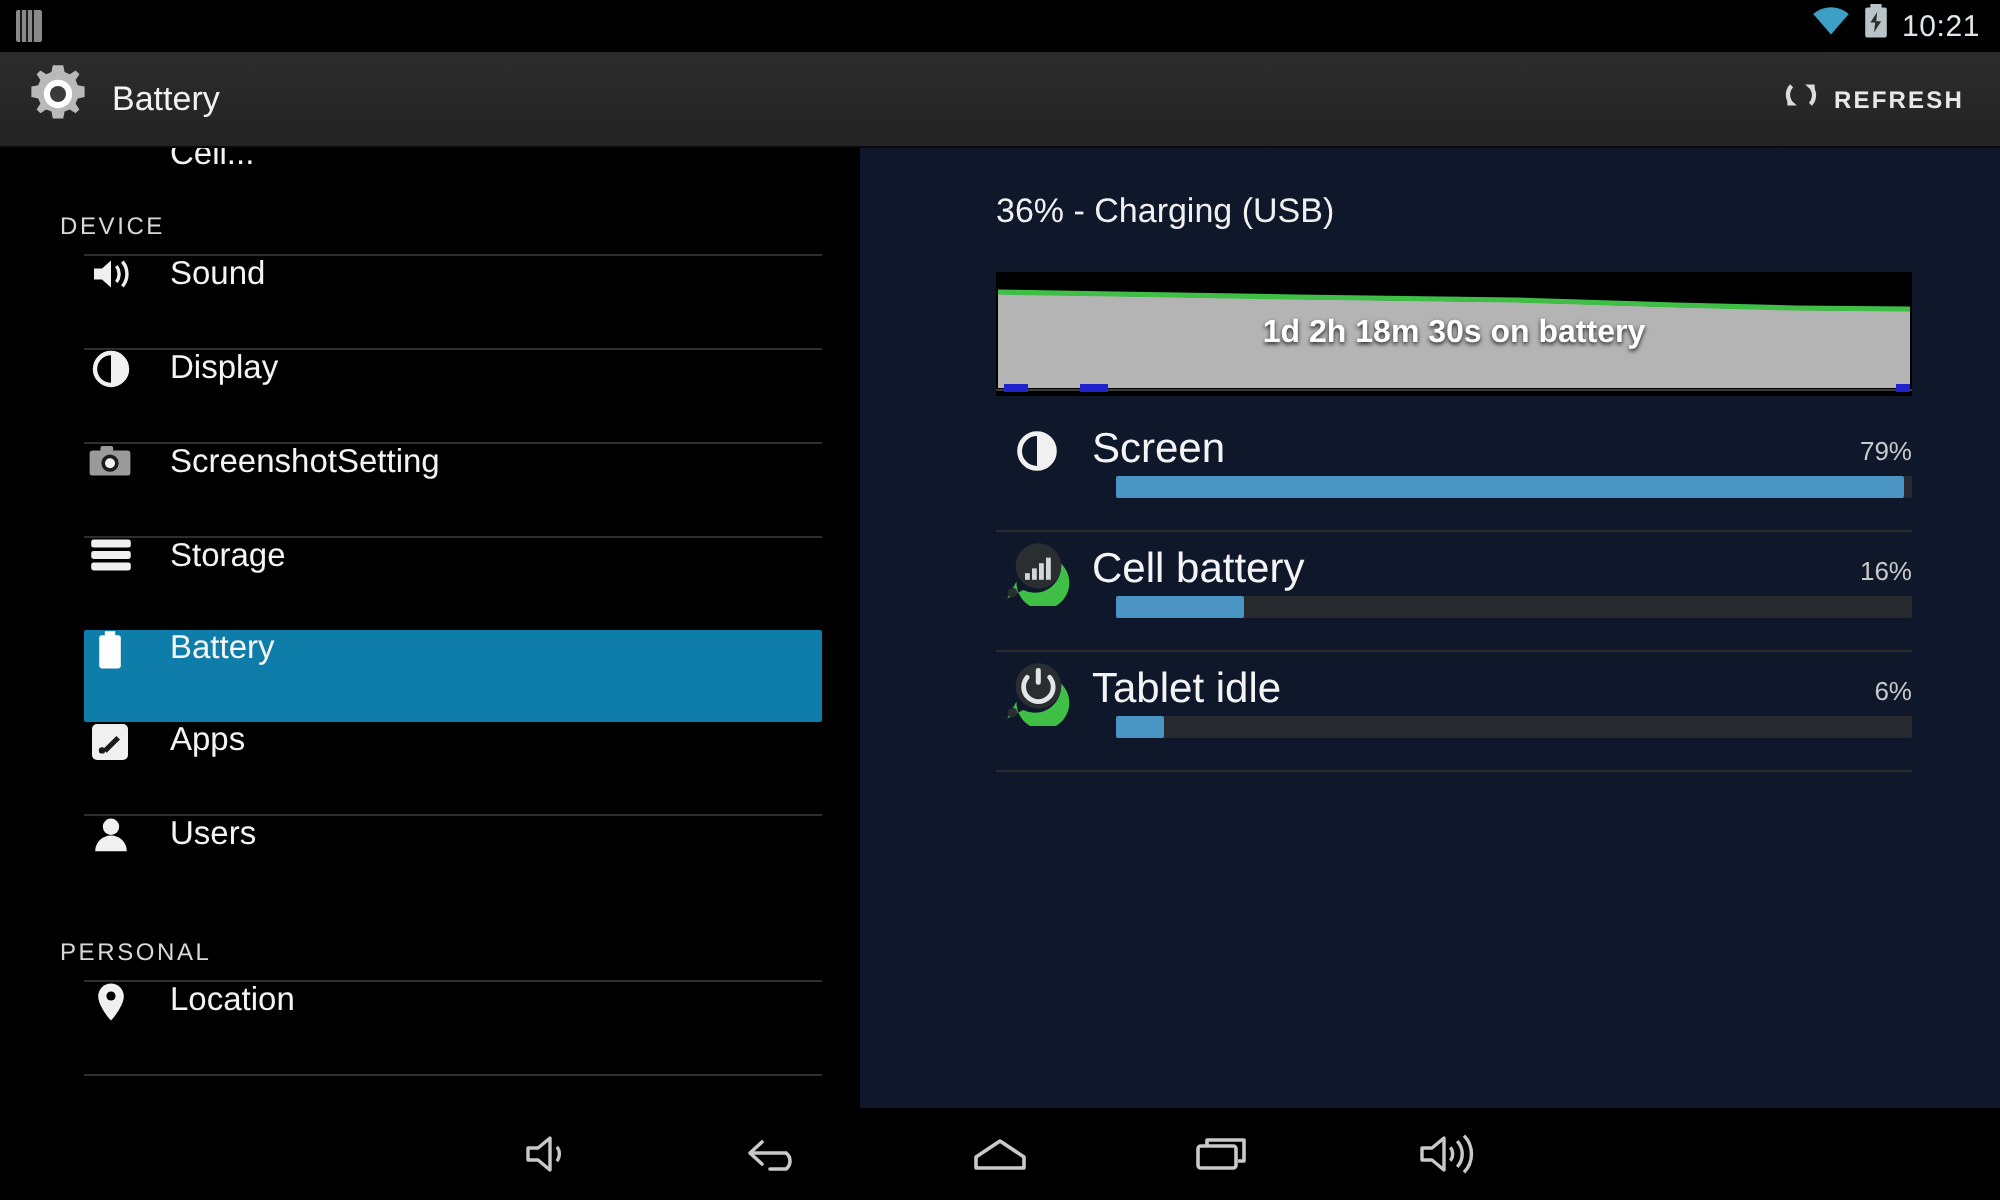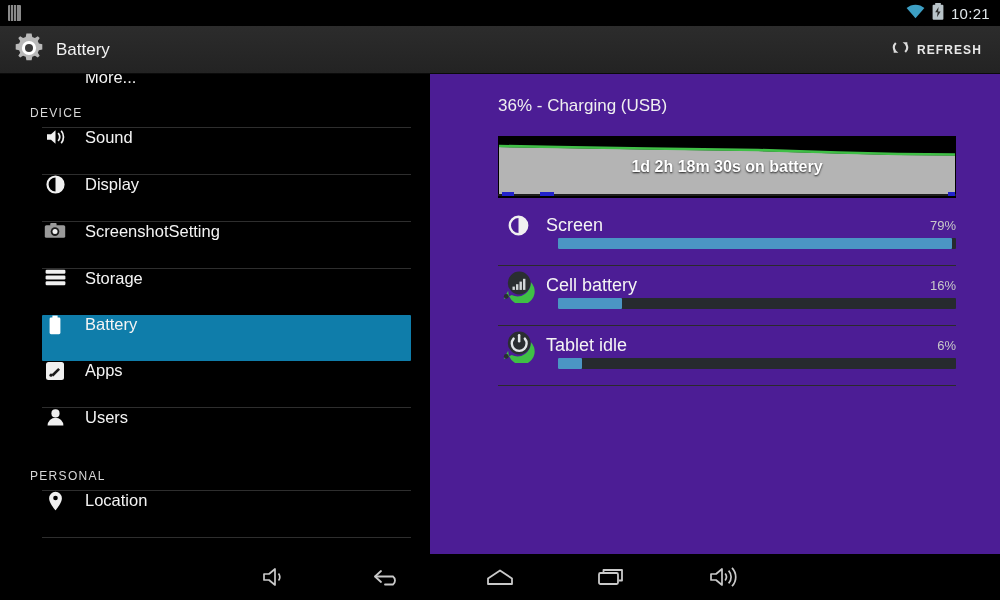--- a/index.html
+++ b/index.html
@@ -1,20 +1,20 @@
 <!DOCTYPE html>
 <html><head>
 <meta charset="utf-8">
 <style>
   * { margin:0; padding:0; box-sizing:border-box; }
   html,body{
     width:1000px; height:600px; background:#000; overflow:hidden;
     font-family:"Liberation Sans", sans-serif; color:#fff;
   }
-  .screen{ position:relative; width:1000px; height:600px; background:#4c1d95; }
+  .screen{ position:relative; width:1000px; height:600px; background:#0f172a; }
 
   
   .statusbar{
     position:absolute; left:0; top:0; width:1000px; height:26px;
     background:#000; display:flex; align-items:center;
   }
   .sb-left{ display:flex; align-items:center; padding-left:8px; }
   .sb-right{ margin-left:auto; display:flex; align-items:center; gap:7px; padding-right:10px; }
   .sb-clock{ font-size:15px; color:#dfe6ea; letter-spacing:.3px; }
   .ic-sdcard{
@@ -70,21 +70,21 @@
     display:flex; align-items:center; justify-content:center;
     font-size:16px; font-weight:bold; color:#ffffff;
     text-shadow:0 1px 2px rgba(0,0,0,.85);
     pointer-events:none;
   }
 
   .usage-list{ position:absolute; left:68px; top:132px; width:458px; }
   .use-row{ position:relative; height:60px; cursor:pointer; }
   .use-top{ display:flex; align-items:center; height:32px; padding-top:6px; }
   .use-ico{ width:40px; flex:0 0 40px; display:flex; align-items:center; justify-content:center; }
-  .use-name{ font-size:18px; color:#f4f4f4; margin-left:8px; }
+  .use-name{ font-size:21px; color:#f4f4f4; margin-left:8px; }
   .use-pct{ margin-left:auto; font-size:13px; color:#c9c9c9; }
   .bar-track{
     margin-left:60px; width:398px; height:11px; background:#262a2e; border-radius:1px;
   }
   .bar-fill{ height:11px; background:#4b95c4; border-radius:1px; }
   .use-div{ position:absolute; left:0; bottom:0; width:458px; height:1px; background:#2b2b2b; }
 
   
   .navbar{
     position:absolute; left:0; bottom:0; width:1000px; height:46px;
@@ -141,21 +141,21 @@
         </svg>
       </span>
       <span class="refresh-label">REFRESH</span>
     </div>
   </div>
 
   <div class="sidebar">
     <div class="side-scroll">
 
       <div class="side-more">
-        <span>More...</span>
+        <span>Cell...</span>
       </div>
 
       <div class="side-hdr">DEVICE</div>
       <div class="side-div"></div>
 
       <div class="side-row">
         <span class="side-ico">
           <svg width="20" height="18" viewBox="0 0 20 18">
             <path d="M2 6.2 L6 6.2 L10.5 2.2 L10.5 15.8 L6 11.8 L2 11.8 Z" fill="#f0f0f0"></path>
             <path d="M13.2 5.0 A6.5 6.5 0 0 1 13.2 13.0" fill="none" stroke="#f0f0f0" stroke-width="1.7"></path>

